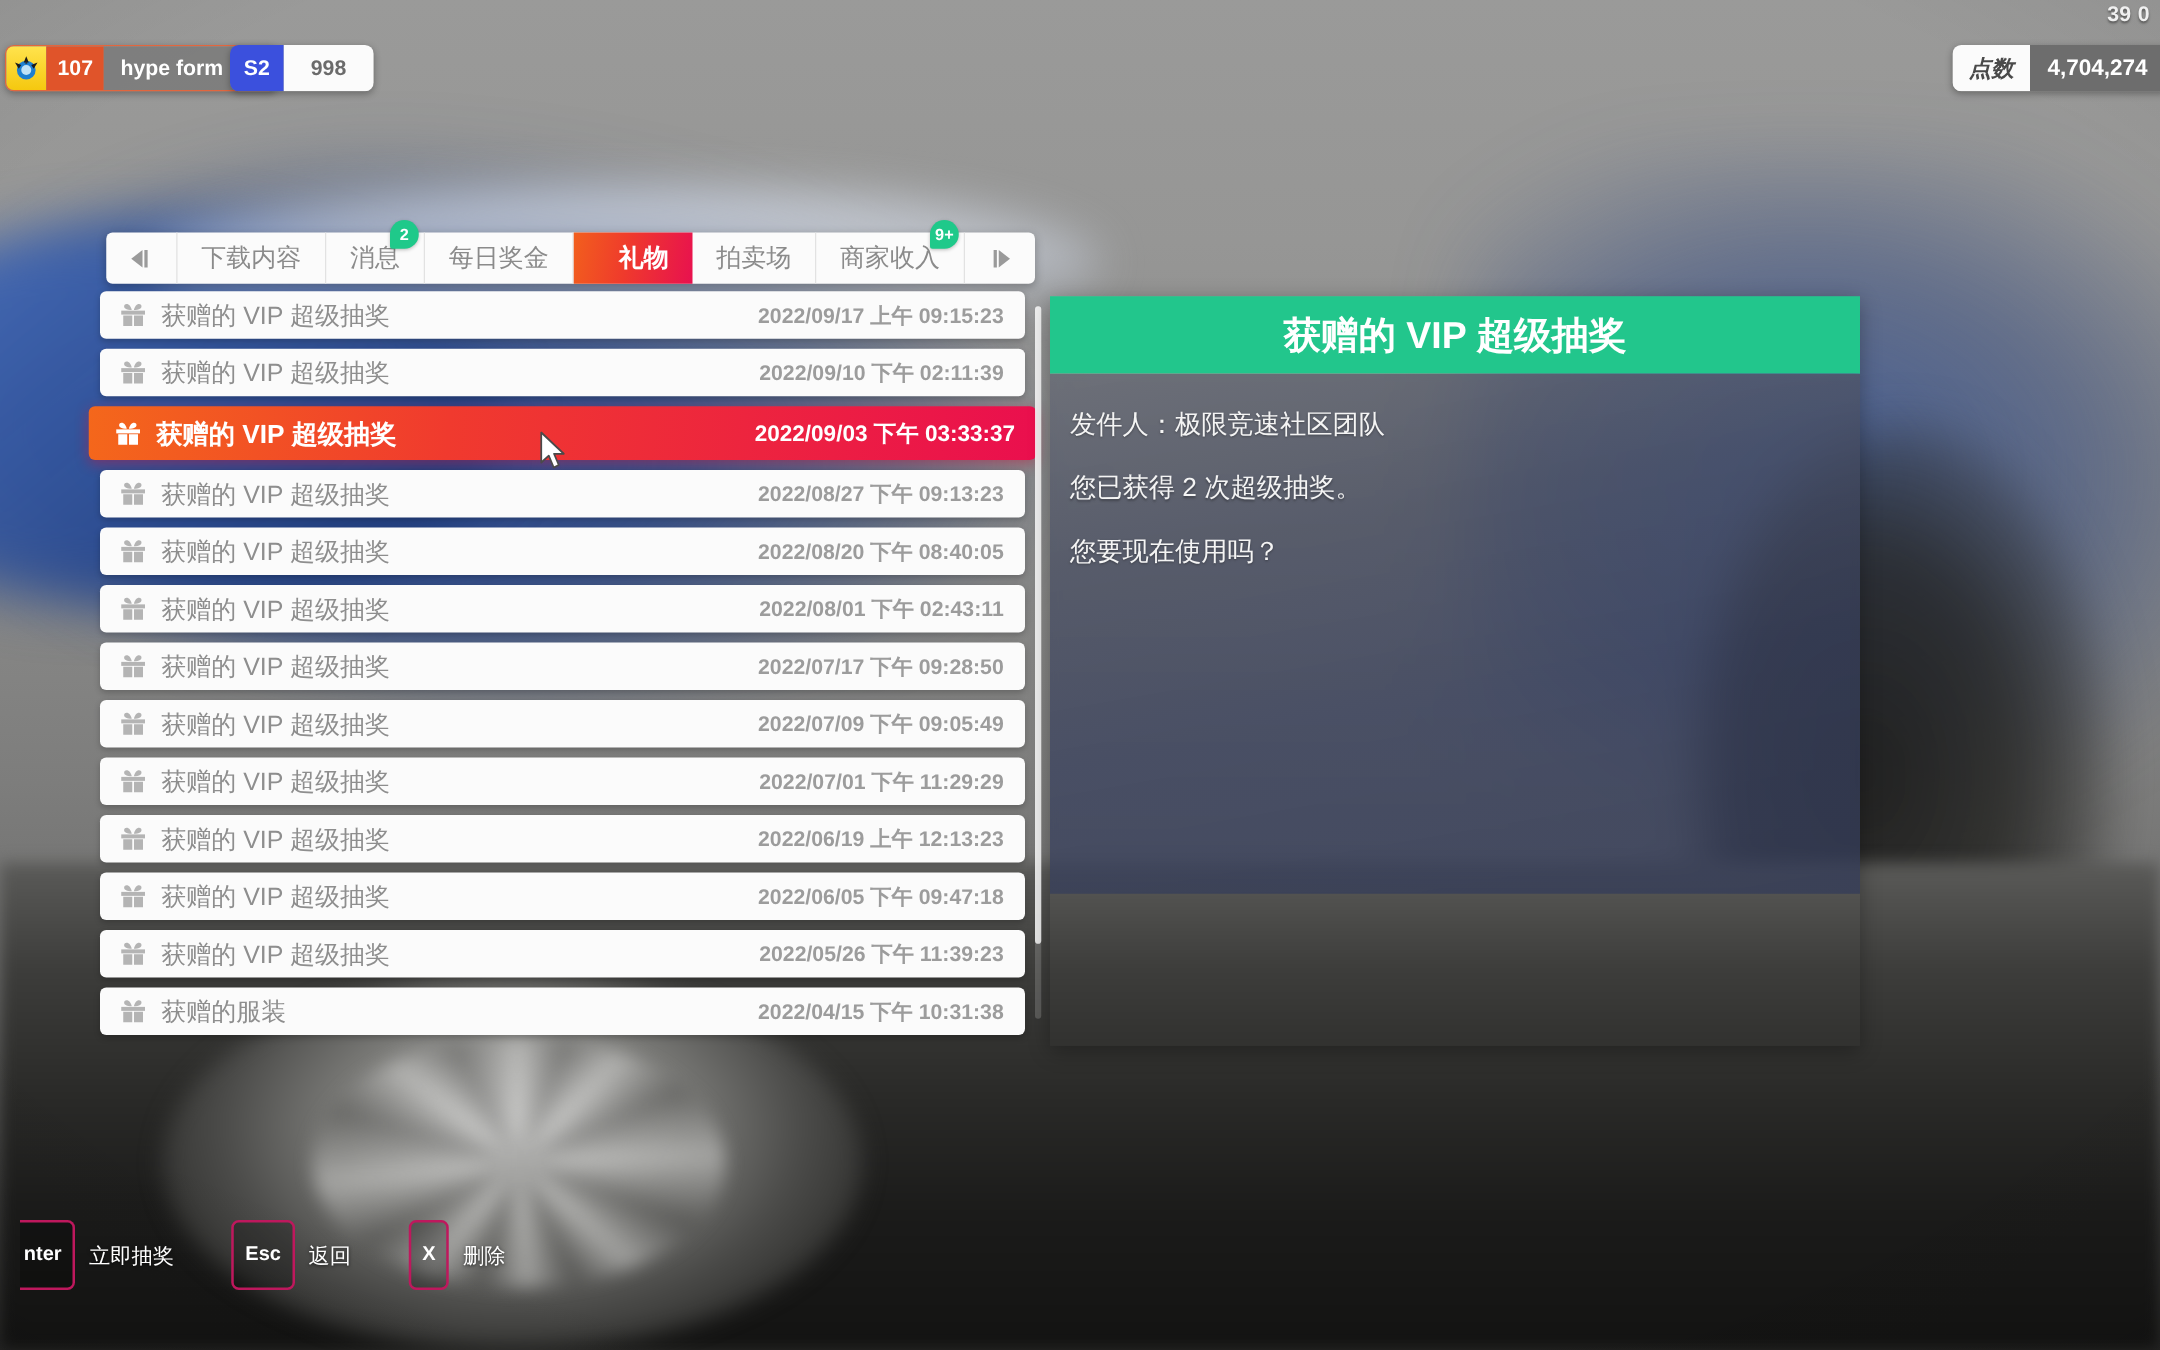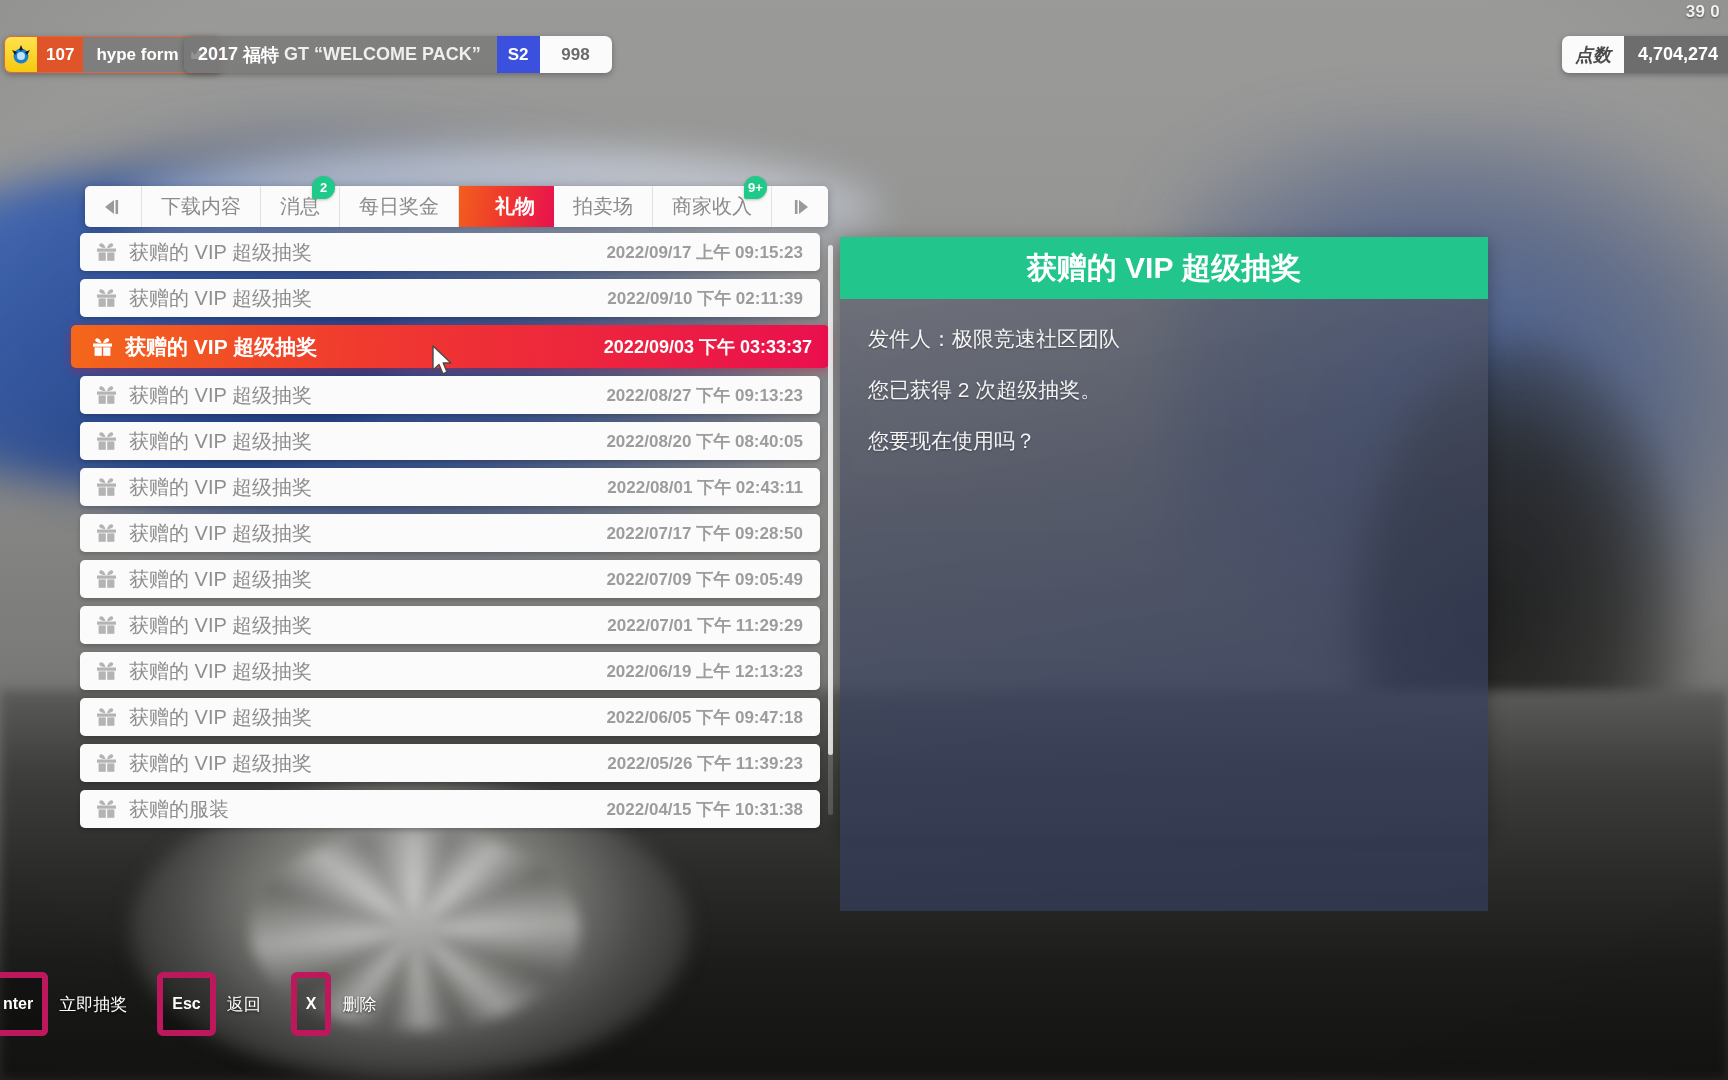--- a/index.html
+++ b/index.html
@@ -291,24 +291,24 @@
     box-shadow: 0 4px 16px rgba(0,0,0,0.3);
   }
   #detail-header {
     height: 62px;
     background: #22c68c;
     display: flex; align-items: center; justify-content: center;
     color: #fff;
     font-size: 30px; font-weight: 700;
   }
   #detail-body {
-    height: 612px;
+    height: 416px;
     background: linear-gradient(170deg, rgba(96,100,112,0.72) 0%, rgba(70,76,96,0.74) 30%, rgba(56,64,92,0.76) 60%, rgba(52,60,88,0.78) 100%);
     backdrop-filter: blur(3px);
-    padding: 26px 28px 0 28px;
+    padding: 26px 28px 0 16px;
   }
   .dline {
     color: #f4f4f4;
     font-size: 21px;
     margin-bottom: 23px;
     text-shadow: 0 1px 2px rgba(0,0,0,0.35);
   }
 
   
   #cursor {
@@ -322,28 +322,29 @@
     position: absolute; left: 0; bottom: 56px;
     height: 40px;
     display: flex; align-items: center;
     padding-left: 0;
   }
   .hint {
     display: flex; align-items: center;
     margin-right: 30px;
   }
   .keycap {
-    border: 6px solid #be185d;
+    border: 2px solid #be185d;
     border-radius: 6px;
     color: #ffffff;
     font-size: 16px; font-weight: 700;
     padding: 17px 9px;
     margin-right: 11px;
     background: rgba(0,0,0,0.25);
     white-space: nowrap;
+    margin-left: 16px;
   }
   .keycap.clipped { border-left: none; border-radius: 0 6px 6px 0; padding-left: 3px; }
   .hint-label {
     color: #ffffff;
     font-size: 17px;
     text-shadow: 0 1px 3px rgba(0,0,0,0.7);
     white-space: nowrap;
   }
 </style>
 </head>
@@ -382,25 +383,20 @@
         <span>hype form</span>
         <span class="crown-ic">
           <svg width="17" height="13" viewBox="0 0 17 13">
             <path d="M1 11 L1.5 3 L5 7 L8.5 1.5 L12 7 L15.5 3 L16 11 Z" fill="#ffffff"></path>
           </svg>
         </span>
       </div>
     </div>
 
     <div class="car-pill">
-      <div class="car-name">
-        <span class="yr">2017</span>
-        <span class="mk">福特</span>
-        <span class="tl">GT “WELCOME PACK”</span>
-      </div>
       <div class="cls-badge">S2</div>
       <div class="pi-badge">998</div>
     </div>
 
     <div class="points-pill">
       <div class="points-label">点数</div>
       <div class="points-value">4,704,274</div>
     </div>
   </div>
 

